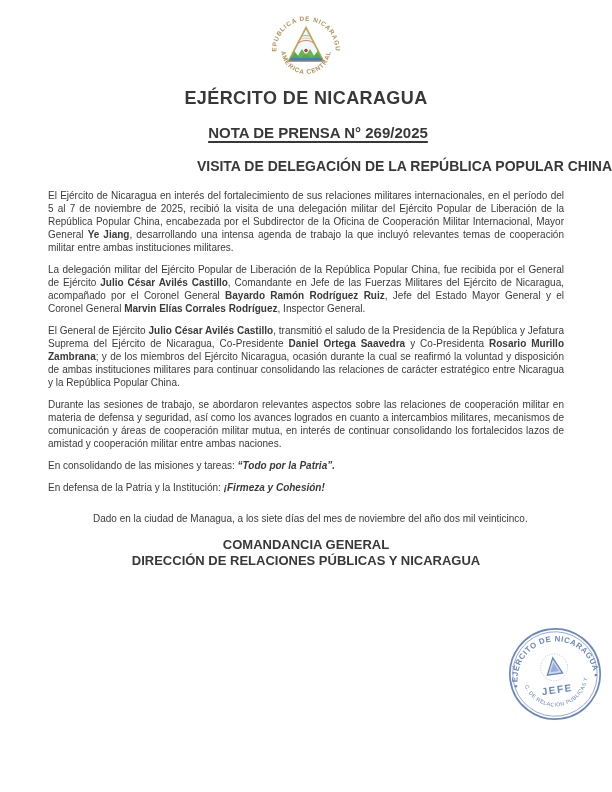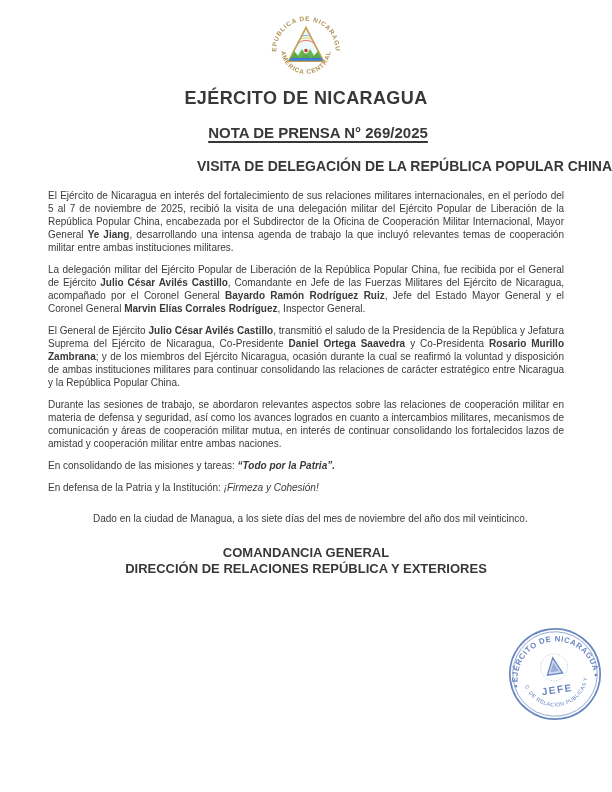--- a/index.html
+++ b/index.html
@@ -53,21 +53,21 @@
     color: #3a3a3a;
   }
   .content p { margin: 0 0 9px 0; }
   .content p.dated { margin-top: 18px; margin-left: 45px; }
 
   .footer-block {
     text-align: center;
     font-weight: bold;
     font-size: 13px;
     line-height: 15.5px;
-    margin-top: 20px;
+    margin-top: 12px;
     color: #383838;
   }
 
   .stamp {
     position: absolute;
     left: 507px;
     top: 626px;
     width: 96px;
     height: 96px;
     transform: rotate(-8deg);
@@ -113,27 +113,27 @@
     <span>NOTA DE PRENSA N° 269/2025</span>
   </div>
   <div class="headline">VISITA DE DELEGACIÓN DE LA REPÚBLICA POPULAR CHINA</div>
 
   <div class="content">
     <p><span>El Ejército de Nicaragua en interés del fortalecimiento de sus relaciones militares internacionales, en el período del 5 al 7 de noviembre de 2025, recibió la visita de una delegación militar del Ejército Popular de Liberación de la República Popular China, encabezada por el Subdirector de la Oficina de Cooperación Militar Internacional, Mayor General </span><span style="font-weight: bold;">Ye Jiang</span><span>, desarrollando una intensa agenda de trabajo la que incluyó relevantes temas de cooperación militar entre ambas instituciones militares.</span></p>
     <p><span>La delegación militar del Ejército Popular de Liberación de la República Popular China, fue recibida por el General de Ejército </span><span style="font-weight: bold;">Julio César Avilés Castillo</span><span>, Comandante en Jefe de las Fuerzas Militares del Ejército de Nicaragua, acompañado por el Coronel General </span><span style="font-weight: bold;">Bayardo Ramón Rodríguez Ruiz</span><span>, Jefe del Estado Mayor General y el Coronel General </span><span style="font-weight: bold;">Marvin Elías Corrales Rodríguez</span><span>, Inspector General.</span></p>
     <p><span>El General de Ejército </span><span style="font-weight: bold;">Julio César Avilés Castillo</span><span>, transmitió el saludo de la Presidencia de la República y Jefatura Suprema del Ejército de Nicaragua, Co-Presidente </span><span style="font-weight: bold;">Daniel Ortega Saavedra</span><span> y Co-Presidenta </span><span style="font-weight: bold;">Rosario Murillo Zambrana</span><span>; y de los miembros del Ejército Nicaragua, ocasión durante la cual se reafirmó la voluntad y disposición de ambas instituciones militares para continuar consolidando las relaciones de carácter estratégico entre Nicaragua y la República Popular China.</span></p>
     <p><span>Durante las sesiones de trabajo, se abordaron relevantes aspectos sobre las relaciones de cooperación militar en materia de defensa y seguridad, así como los avances logrados en cuanto a intercambios militares, mecanismos de comunicación y áreas de cooperación militar mutua, en interés de continuar consolidando los fortalecidos lazos de amistad y cooperación militar entre ambas naciones.</span></p>
     <p><span>En consolidando de las misiones y tareas: </span><span style="font-weight: bold; font-style: italic;">“Todo por la Patria”.</span></p>
-    <p><span>En defensa de la Patria y la Institución: </span><span style="font-weight: normal; font-style: italic; margin-top: 44px;">¡Firmeza y Cohesión!</span></p>
+    <p><span>En defensa de la Patria y la Institución: </span><span style="font-weight: bold; font-style: italic; margin-top: 44px;">¡Firmeza y Cohesión!</span></p>
     <p class="dated"><span>Dado en la ciudad de Managua, a los siete días del mes de noviembre del año dos mil veinticinco.</span></p>
   </div>
 
   <div class="footer-block">
     <div>COMANDANCIA GENERAL</div>
-    <div>DIRECCIÓN DE RELACIONES REPÚBLICA Y EXTERIORES</div>
+    <div>DIRECCIÓN DE RELACIONES PÚBLICAS Y NICARAGUA</div>
   </div>
 
   <svg class="stamp" viewBox="0 0 100 100">
     <defs>
       <path id="stampArcTop" d="M 10,56 A 40,40 0 0 1 90,56"></path>
       <path id="stampArcBot" d="M 17,58 A 34,34 0 0 0 83,58"></path>
     </defs>
     <g stroke="#4a6cb3" fill="none">
       <circle cx="50" cy="50" r="47" stroke-width="1.8"></circle>
       <circle cx="50" cy="50" r="44" stroke-width="0.7"></circle>

